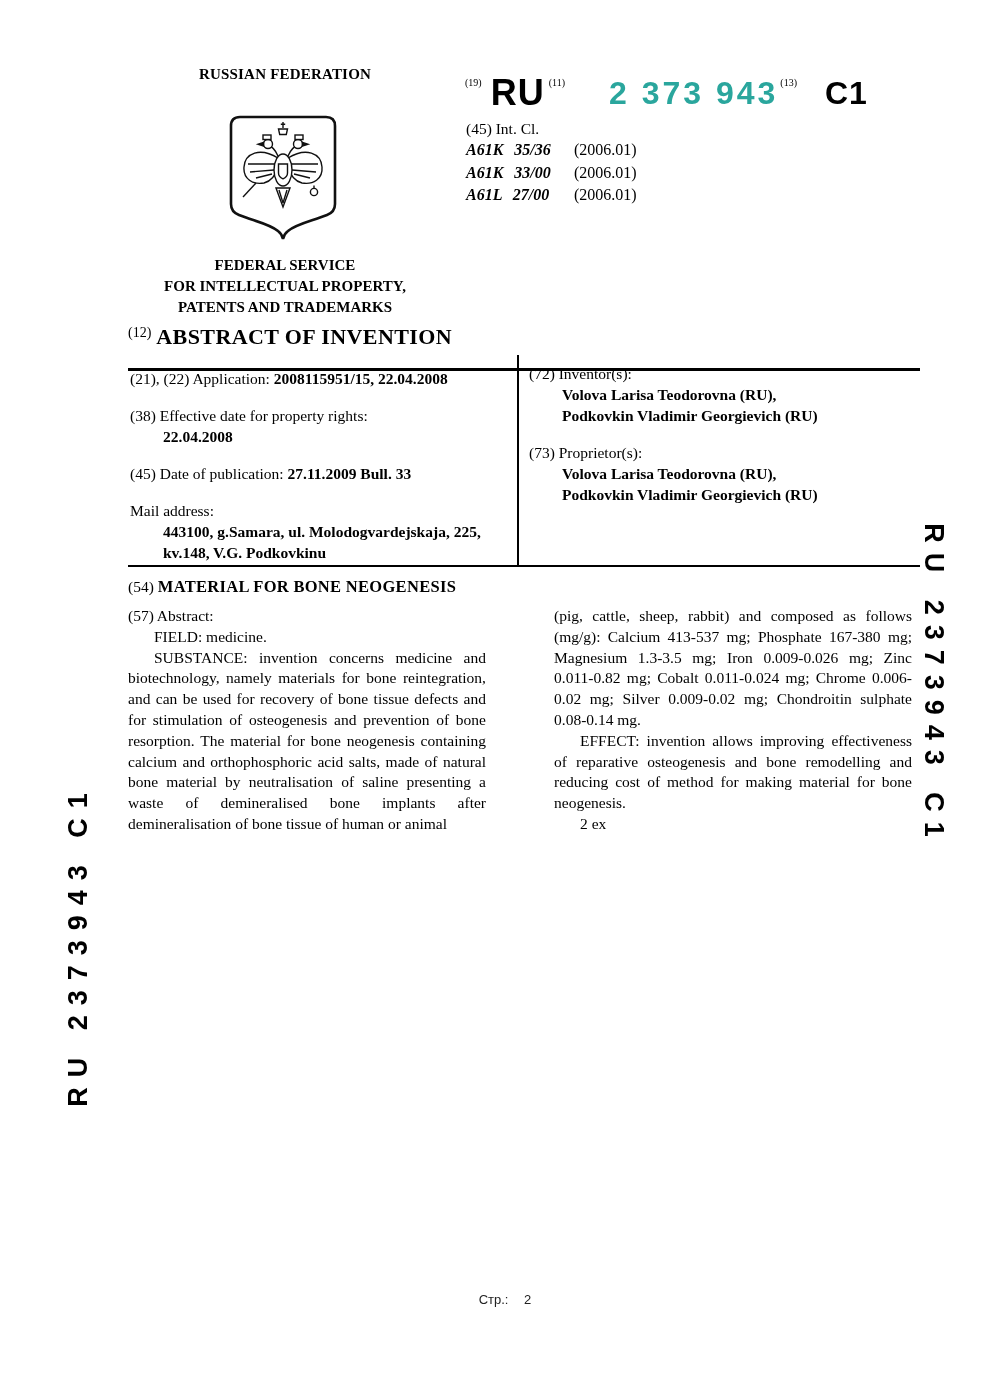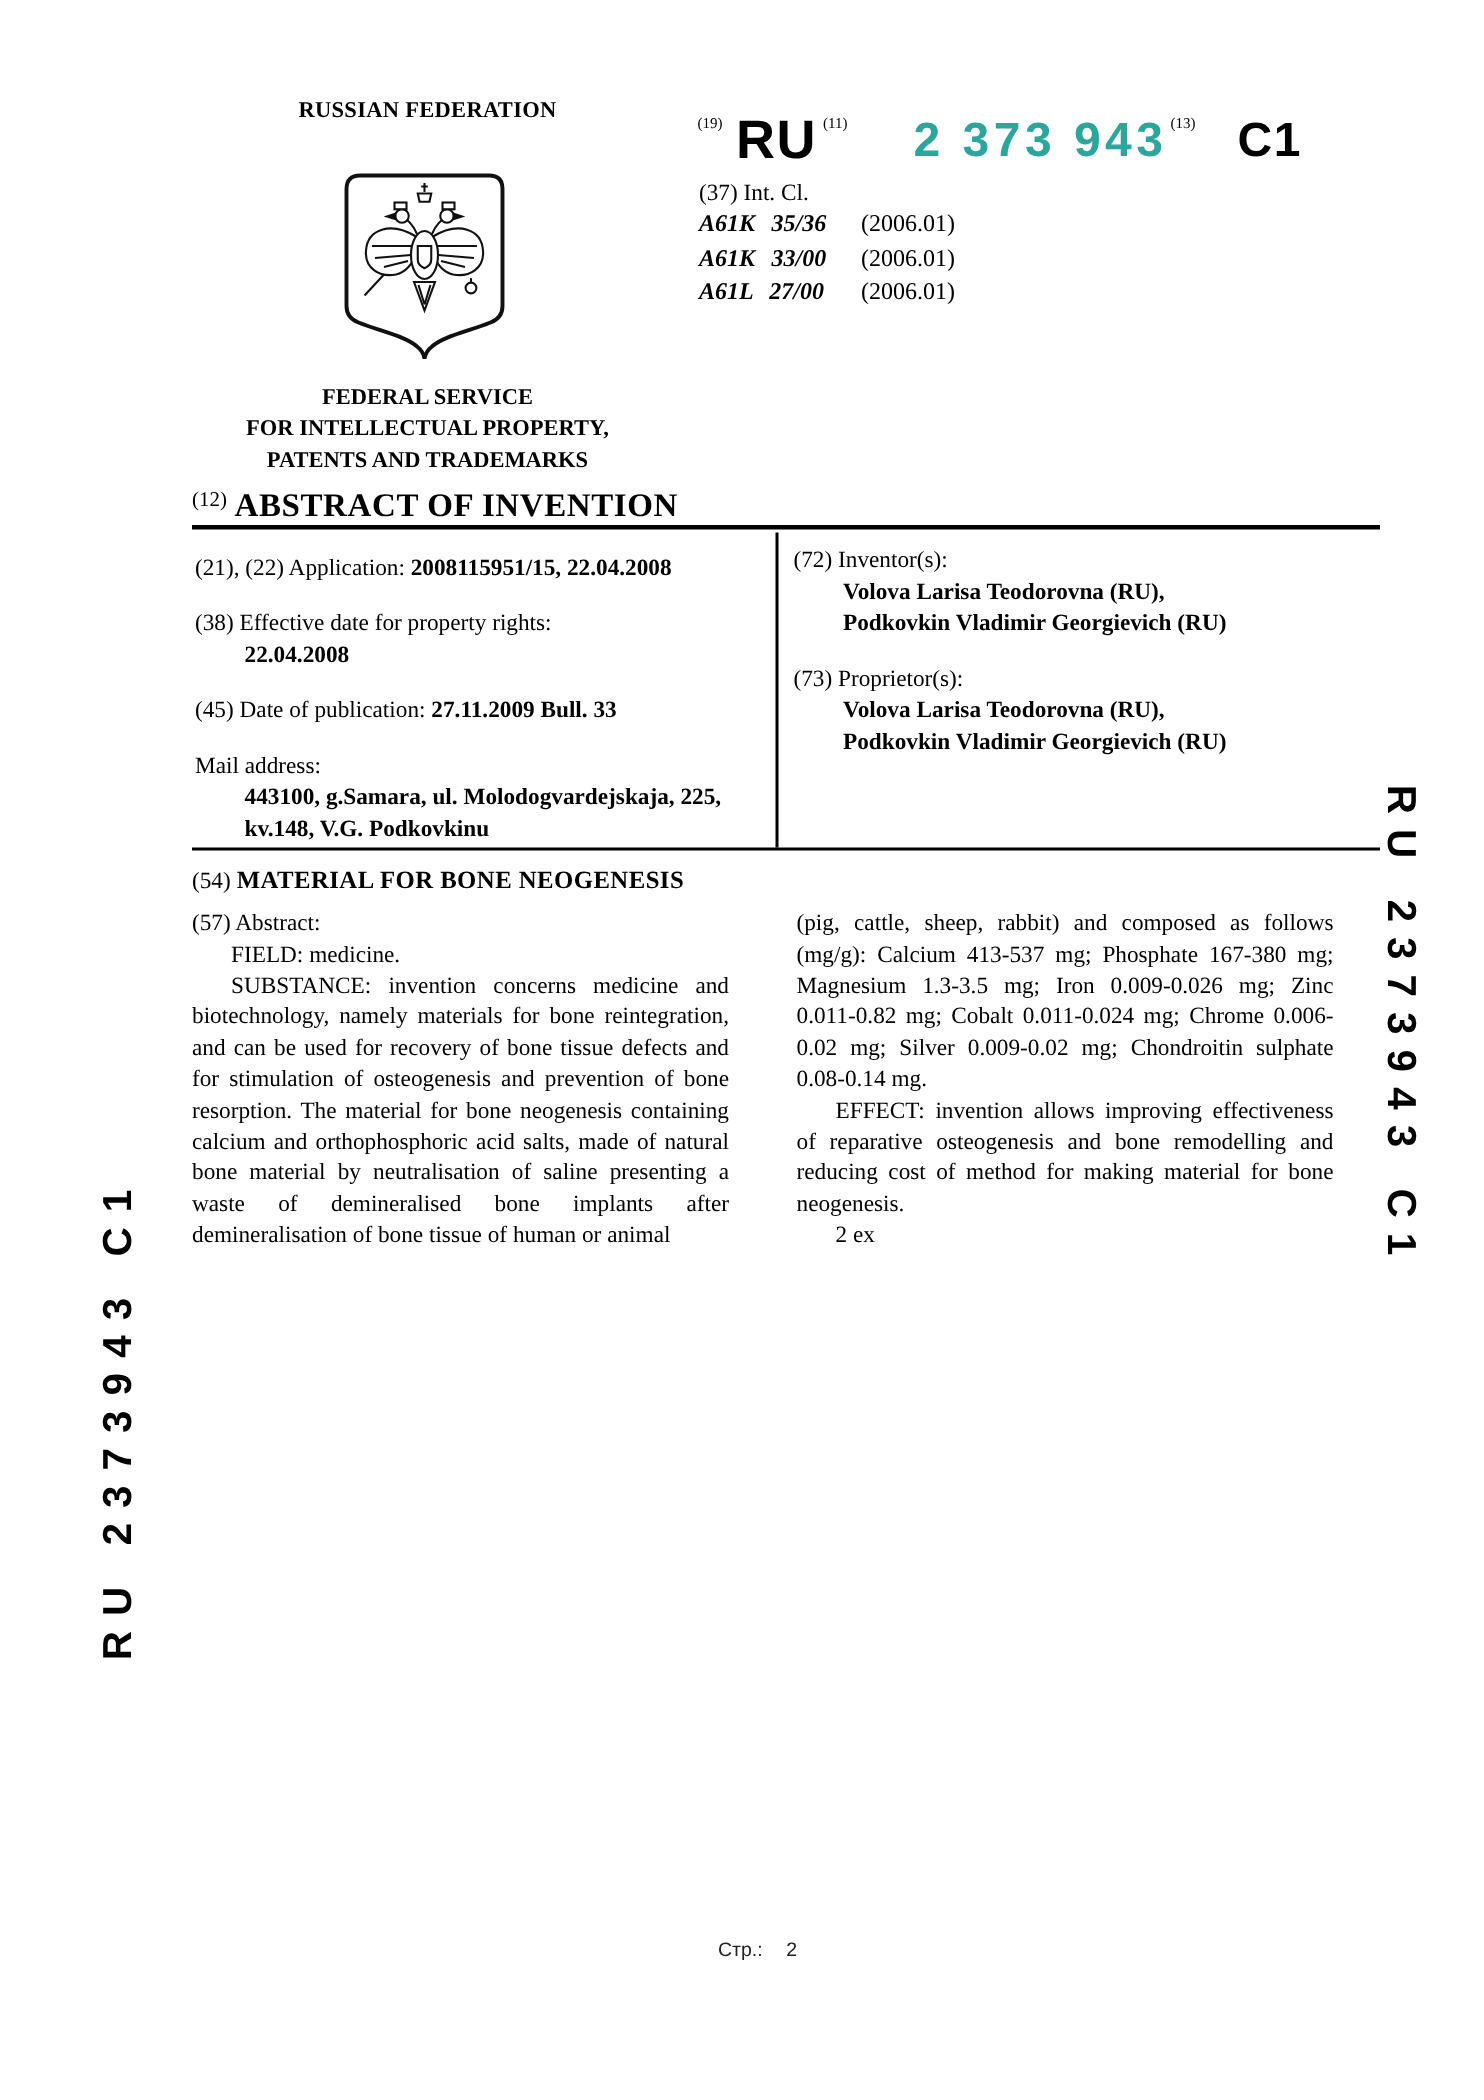--- a/index.html
+++ b/index.html
@@ -27,40 +27,40 @@
   .pub-number { font-size:32px; font-weight:bold; line-height:1; margin:1px 2px 0 44px; letter-spacing:3px; color:#2aa69d; }
   .kind-code  { font-size:32px; font-weight:bold; line-height:1; margin:1px 0 0 28px; letter-spacing:1px; color:#000; }
   .intcl { position:absolute; left:466px; top:120px; font-size:15.5px; }
   .classes { position:absolute; left:466px; top:139px; font-size:16px; line-height:22.5px; }
   .class-row { display:flex; }
   .class-code { font-weight:bold; font-style:italic; width:108px; word-spacing:7px; }
   .class-date { }
   
   .abs-heading {
     position:absolute; left:128px; top:324px; width:792px;
-    border-bottom:3px solid #000; padding-bottom:0;
+    border-bottom:3px solid #000; padding-bottom:18px;
   }
   .h-num { font-size:14px; vertical-align:7px; }
   .h-title { font-size:22px; font-weight:bold; margin-left:5px; letter-spacing:0.4px; }
   
   .biblio {
     position:absolute; left:128px; top:355px; width:792px; height:212px;
     display:flex; border-bottom:2px solid #000; box-sizing:border-box; font-size:15.5px;
   }
   .biblio-left  { width:391px; border-right:2px solid #000; box-sizing:border-box; padding:13px 28px 0 2px; }
   .biblio-right { flex:1; padding:8px 0 0 10px; }
   .b-item { margin-bottom:16px; line-height:21px; }
   .b-val  { font-weight:bold; }
   .indent { margin-left:33px; }
   
   .invention { position:absolute; left:128px; top:577px; width:792px; font-size:15.5px; }
   .inv-title-line { white-space:nowrap; }
   .inv-num { font-size:15.5px; }
   .inv-title { font-size:16.5px; font-weight:bold; margin-left:4px; letter-spacing:0.3px; }
-  .inv-cols { display:flex; gap:45px; margin-top:9px; }
+  .inv-cols { display:flex; gap:68px; margin-top:9px; }
   .col { width:358px; text-align:justify; line-height:20.8px; }
   .col p { margin:0; text-indent:26px; }
   .col p.noindent { text-indent:0; }
   .abstract-label { margin-bottom:0; text-align:left; }
   
   .side-text {
     position:absolute; width:420px; height:40px; text-align:center;
     font-family:"Liberation Sans", sans-serif; font-weight:bold; font-size:27px;
     letter-spacing:10px; white-space:nowrap; line-height:40px;
   }
@@ -124,21 +124,21 @@
 
   <div class="pub-line">
     <span class="sup">(19)</span>
     <span class="ru-code">RU</span>
     <span class="sup">(11)</span>
     <span class="pub-number">2 373 943</span>
     <span class="sup">(13)</span>
     <span class="kind-code">C1</span>
   </div>
 
-  <div class="intcl">(37) Int. Cl.</div>
+  <div class="intcl">(45) Int. Cl.</div>
 
   <div class="classes">
     <div class="class-row">
       <span class="class-code">A61K 35/36</span>
       <span class="class-date">(2006.01)</span>
     </div>
     <div class="class-row">
       <span class="class-code">A61K 33/00</span>
       <span class="class-date">(2006.01)</span>
     </div>

